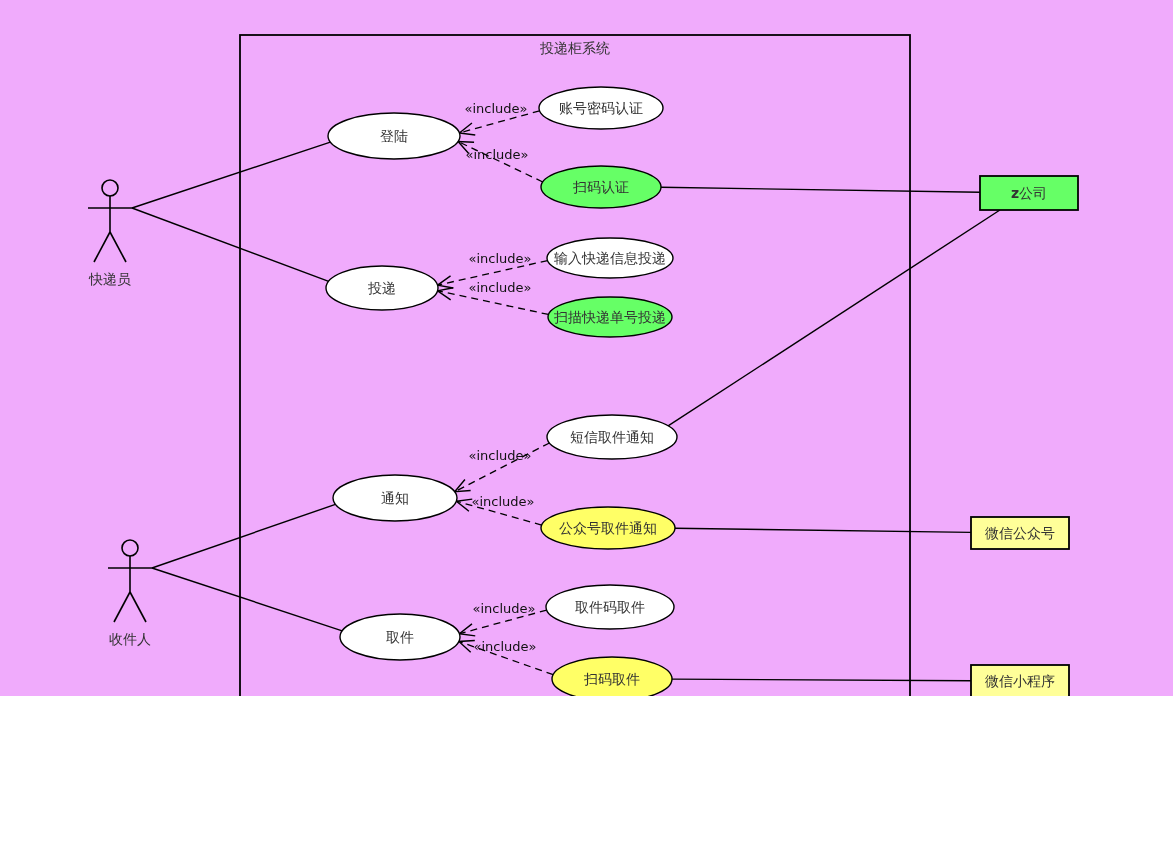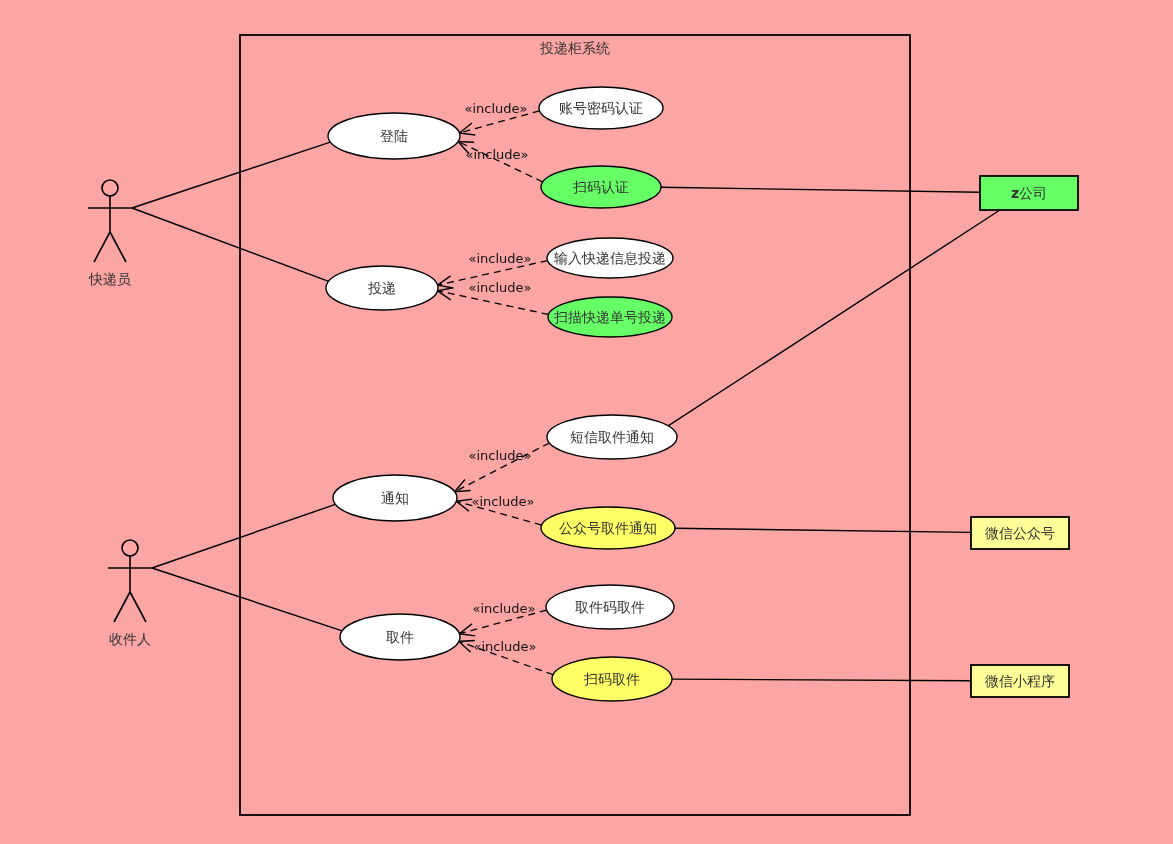--- a/index.html
+++ b/index.html
@@ -6,22 +6,22 @@
     margin: 0;
     padding: 0;
     background: #ffffff;
   }
   body {
     font-family: "DejaVu Sans", "Liberation Sans", sans-serif;
   }
   #diagram-root {
     position: relative;
     width: 1173px;
-    height: 844px;
-    background: #fca5a5;
+    height: 696px;
+    background: #f0abfc;
     overflow: hidden;
     text-align: center;
   }
   #diagram-svg {
     position: absolute;
     top: 0;
     left: 0;
     width: 1173px;
     height: 844px;
   }

